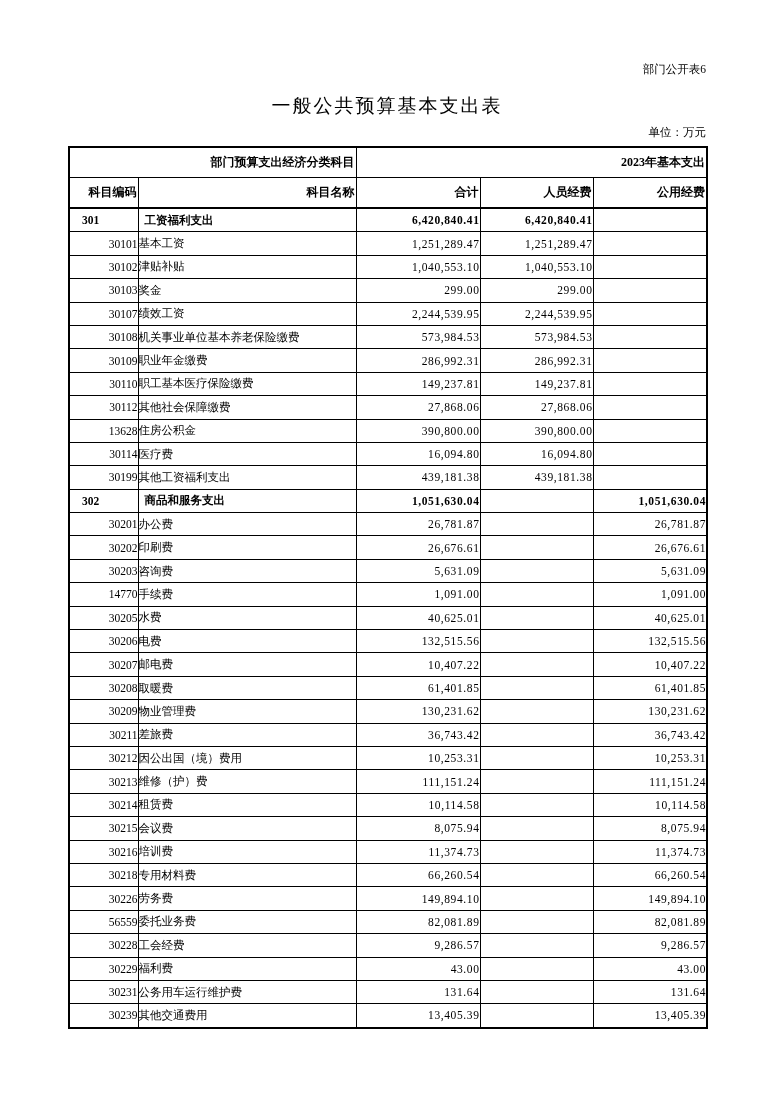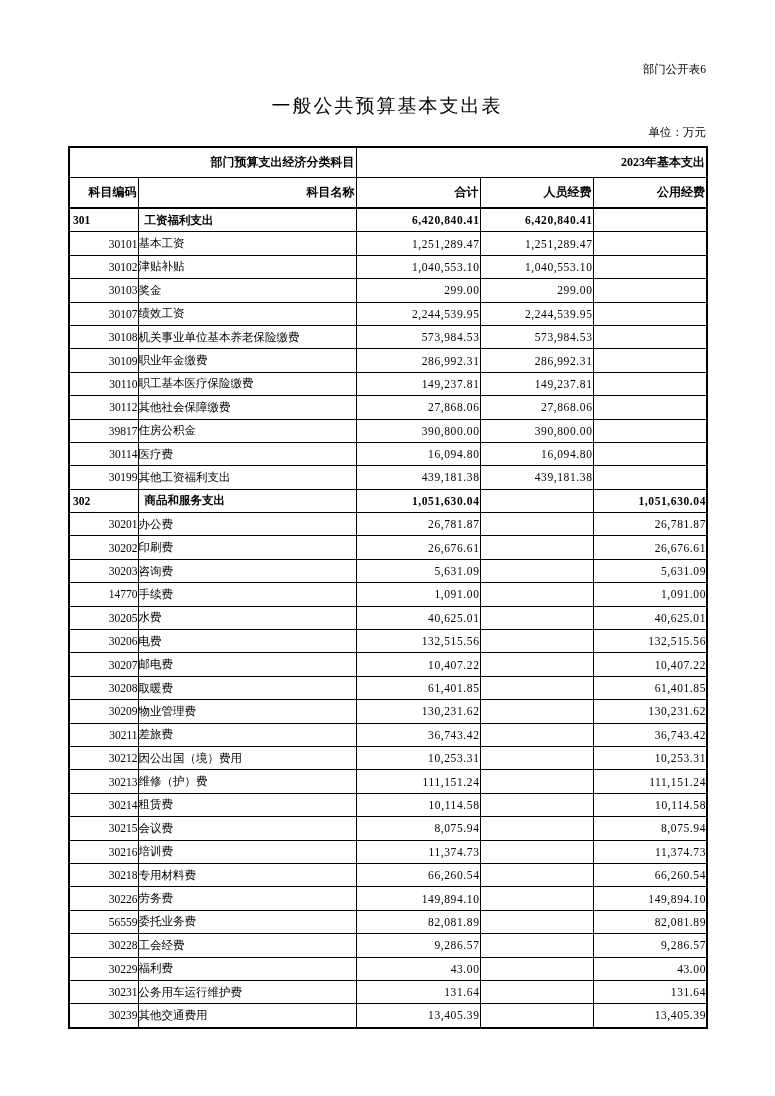--- a/index.html
+++ b/index.html
@@ -88,21 +88,21 @@
   td.num {
     text-align: right;
     padding-right: 8px;
     letter-spacing: 0.6px;
   }
   tr.section td {
     font-weight: bold;
   }
   tr.section td.code {
     text-align: left;
-    padding-left: 3px;
+    padding-left: 12px;
     padding-right: 0;
   }
   tr.section td.name {
     padding-left: 6px;
   }
   .page-number {
     position: absolute;
     top: 1104px;
     left: 0;
     width: 100%;
@@ -200,21 +200,21 @@
           <td class="num"></td>
         </tr>
         <tr>
           <td class="code">30112</td>
           <td class="name">其他社会保障缴费</td>
           <td class="num">27,868.06</td>
           <td class="num">27,868.06</td>
           <td class="num"></td>
         </tr>
         <tr>
-          <td class="code">39817</td>
+          <td class="code">13628</td>
           <td class="name">住房公积金</td>
           <td class="num">390,800.00</td>
           <td class="num">390,800.00</td>
           <td class="num"></td>
         </tr>
         <tr>
           <td class="code">30114</td>
           <td class="name">医疗费</td>
           <td class="num">16,094.80</td>
           <td class="num">16,094.80</td>

